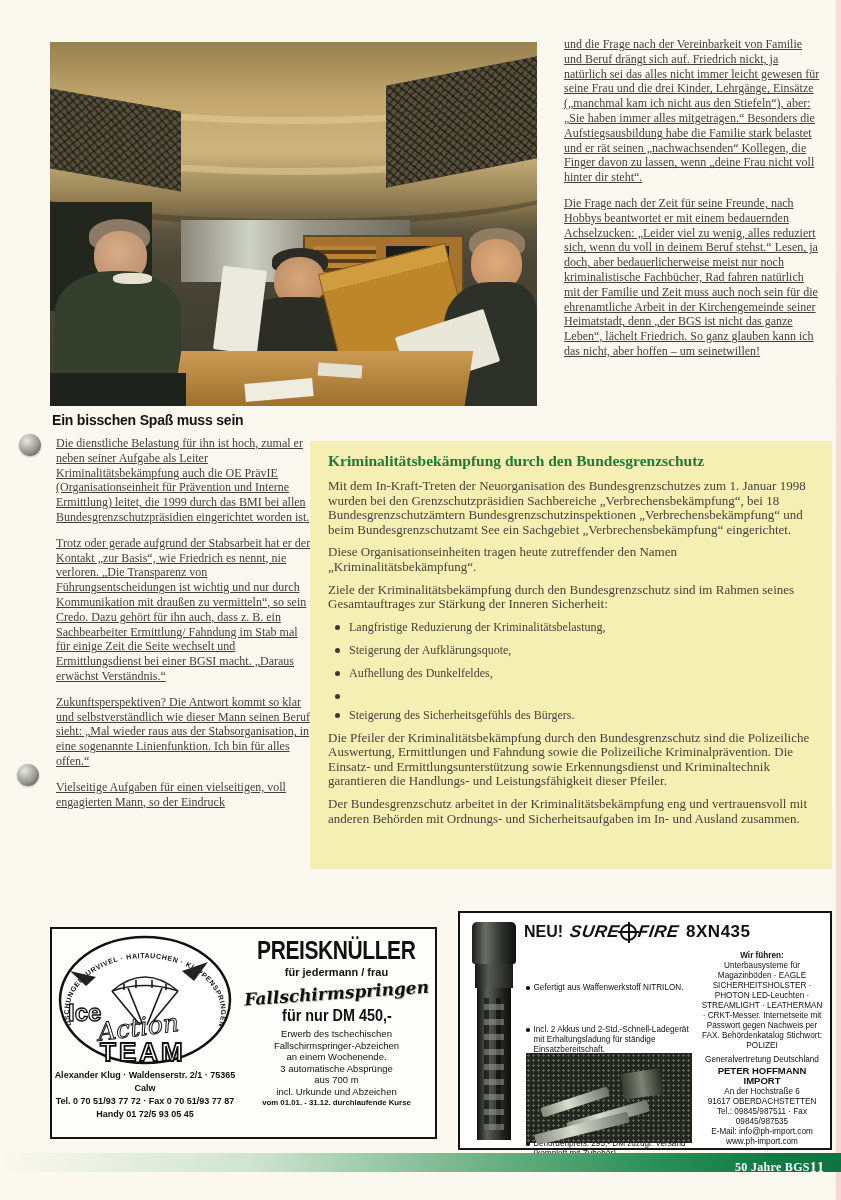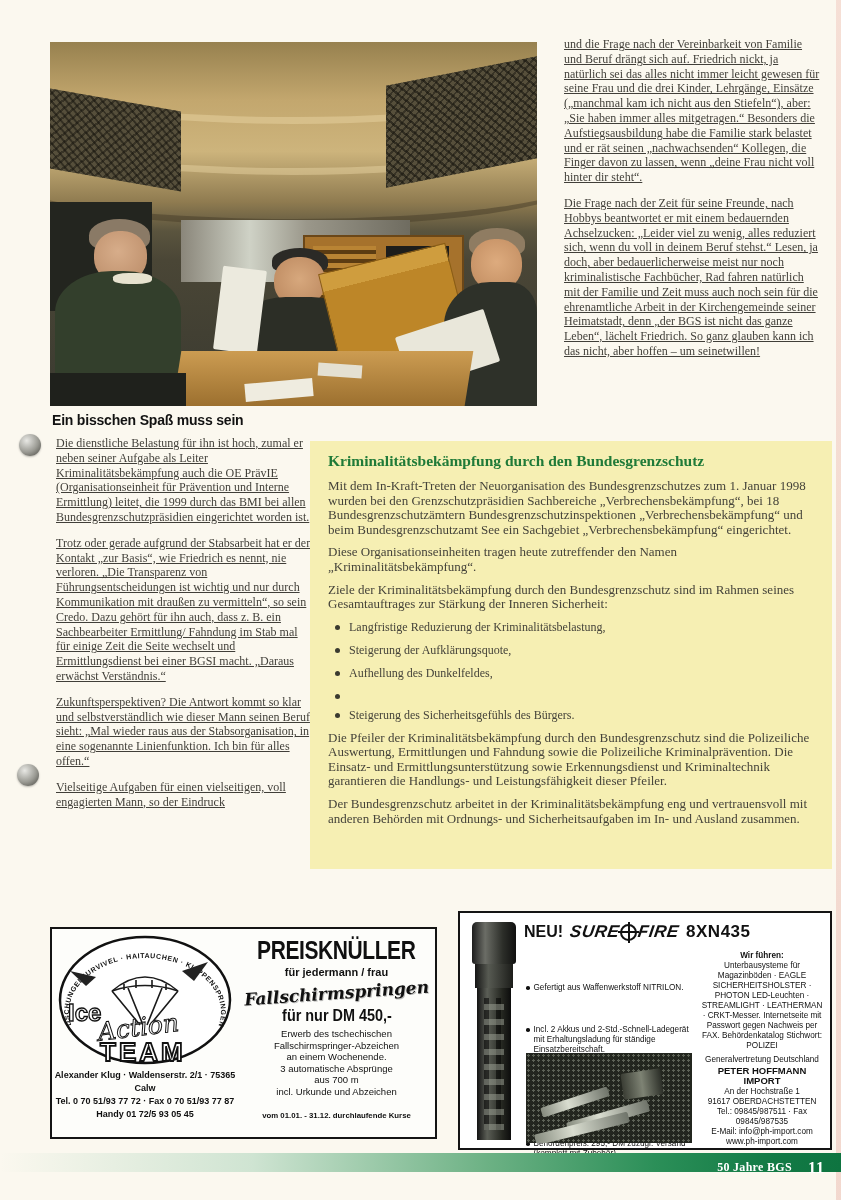--- a/index.html
+++ b/index.html
@@ -5,21 +5,21 @@
   html,body{margin:0;padding:0;}
   body{width:841px;height:1200px;position:relative;background:#fbf8ef;font-family:"Liberation Serif",serif;overflow:hidden;}
   .abs{position:absolute;}
 
   
   .edge-tint{right:0;top:0;width:5px;height:1200px;background:linear-gradient(180deg,#f0c6bc,#eab9ae);opacity:.5;}
   .hole{width:22px;height:22px;border-radius:50%;background:radial-gradient(circle at 35% 30%,#e8e8e4,#9a9a93 55%,#4f4e48 95%);box-shadow:0 1px 2px rgba(0,0,0,.25);}
   .footer-bar{left:0;top:1153px;width:841px;height:19px;background:linear-gradient(90deg,rgba(251,248,239,0) 0%,#cfe4d2 30%,#6cb184 58%,#2b8f58 78%,#127a45 92%,#0e7440 100%);}
   .footer-text{position:absolute;right:16px;top:0;height:29px;display:flex;align-items:center;color:#fff;}
   .footer-label{font-size:12px;font-weight:bold;letter-spacing:.3px;}
-  .footer-num{font-size:16px;font-weight:bold;margin-left:16px;letter-spacing:1px;}
+  .footer-num{font-size:14px;font-weight:bold;letter-spacing:1px;}
 
   
   .photo{left:50px;top:42px;width:487px;height:364px;background:linear-gradient(180deg,#97814f 0%,#c3a76e 16%,#cdb47c 30%,#8f7b50 44%,#5a543e 52%,#4a4636 60%,#3a3a30 100%);overflow:hidden;}
   .photo div{position:absolute;}
   .arc{width:120%;left:-10%;height:90px;border-radius:50%;border-bottom:7px solid rgba(234,214,166,.45);}
   .rack{background:#564f3b;background-image:repeating-linear-gradient(45deg,rgba(20,18,12,.55) 0 2px,transparent 2px 6px),repeating-linear-gradient(-45deg,rgba(20,18,12,.45) 0 2px,transparent 2px 6px);}
   .caption{left:52px;top:412px;font-family:"Liberation Sans",sans-serif;font-weight:bold;font-size:14px;color:#121212;letter-spacing:-.2px;}
 
   
   .bodycol{font-size:12px;line-height:14.8px;color:#413f39;text-align:left;}
@@ -38,21 +38,21 @@
   
   .ad-left{left:50px;top:927px;width:387px;height:212px;border:2px solid #141414;background:#fdfdfa;box-sizing:border-box;display:flex;font-family:"Liberation Sans",sans-serif;color:#101010;}
   .adl-left{width:186px;display:flex;flex-direction:column;align-items:center;padding-top:4px;}
   .adl-contact{margin-top:2px;text-align:center;font-size:9px;line-height:13px;font-weight:bold;}
   .adl-right{flex:1;display:flex;flex-direction:column;align-items:center;text-align:center;padding-top:7px;}
   .adl-headline{font-size:25px;font-weight:900;letter-spacing:-.5px;transform:scaleX(.84);white-space:nowrap;}
   .adl-sub{font-size:11px;font-weight:bold;margin-top:1px;}
   .adl-script{font-family:"DejaVu Serif",serif;font-style:italic;font-weight:bold;font-size:17px;transform:rotate(-4deg);margin:5px 0 2px 0;text-shadow:1px 1px 0 rgba(0,0,0,.25);}
   .adl-price{font-size:16px;font-weight:900;margin:2px 0 3px 0;transform:scaleX(.9);white-space:nowrap;}
   .adl-desc{font-size:9.5px;line-height:11.5px;}
-  .adl-desc-small{font-size:7.8px;font-weight:bold;margin-top:14px;}
+  .adl-desc-small{font-size:7.8px;font-weight:bold;margin-top:1px;}
 
   
   .ad-right{left:458px;top:911px;width:374px;height:239px;border:2px solid #141414;background:#fff;box-sizing:border-box;position:absolute;font-family:"Liberation Sans",sans-serif;color:#111;}
   .fl{position:absolute;left:12px;top:9px;width:44px;height:220px;}
   .fl div{position:absolute;left:0;right:0;}
   .fl-head{top:0;height:42px;border-radius:5px 5px 3px 3px;background:linear-gradient(90deg,#1d1d1d,#6b6d66 30%,#2c2e29 70%,#101010);}
   .fl-neck{top:42px;height:24px;margin:0 3px;background:linear-gradient(90deg,#151515,#575a52 35%,#1c1d1a);}
   .fl-body{top:66px;height:152px;margin:0 5px;background:linear-gradient(90deg,#131313,#5b5e56 30%,#23251f 75%,#0c0c0c);}
   .fl-body::before{content:"";position:absolute;inset:10px 7px;background-image:repeating-linear-gradient(0deg,rgba(160,165,152,.5) 0 6px,transparent 6px 15px),repeating-linear-gradient(90deg,rgba(0,0,0,.55) 0 5px,transparent 5px 12px);}
   .adr-header{position:absolute;left:64px;top:9px;display:flex;align-items:center;white-space:nowrap;}
@@ -232,21 +232,21 @@
     <div class="adr-bullet">
         <span class="adr-bdot"></span>
         <span>Behördenpreis: 295,- DM zuzügl. Versand (komplett mit Zubehör).</span>
       </div>
   </div>
   <div class="adr-right">
     <div class="bold">Wir führen:</div>
     <div style="margin-bottom:4px;">Unterbausysteme für Magazinböden · EAGLE SICHERHEITSHOLSTER · PHOTON LED-Leuchten · STREAMLIGHT · LEATHERMAN · CRKT-Messer. Internetseite mit Passwort gegen Nachweis per FAX. Behördenkatalog Stichwort: POLIZEI</div>
     <div>Generalvertretung Deutschland</div>
     <div class="adr-company">PETER HOFFMANN IMPORT</div>
-    <div>An der Hochstraße 1</div>
+    <div>An der Hochstraße 6</div>
     <div>91617 OBERDACHSTETTEN</div>
     <div>Tel.: 09845/987511 · Fax 09845/987535</div>
     <div>E-Mail: info@ph-import.com</div>
     <div>www.ph-import.com</div>
   </div>
   <div class="adr-photo">
     <div style="left:14px;top:44px;width:70px;height:10px;transform:rotate(-18deg);"></div>
     <div style="left:40px;top:58px;width:84px;height:12px;transform:rotate(-16deg);"></div>
     <div style="left:96px;top:18px;width:40px;height:26px;transform:rotate(-8deg);background:linear-gradient(90deg,#3a3d34,#7e8374 50%,#2c2f28);"></div>
     <div style="left:8px;top:70px;width:96px;height:11px;transform:rotate(-14deg);"></div>

